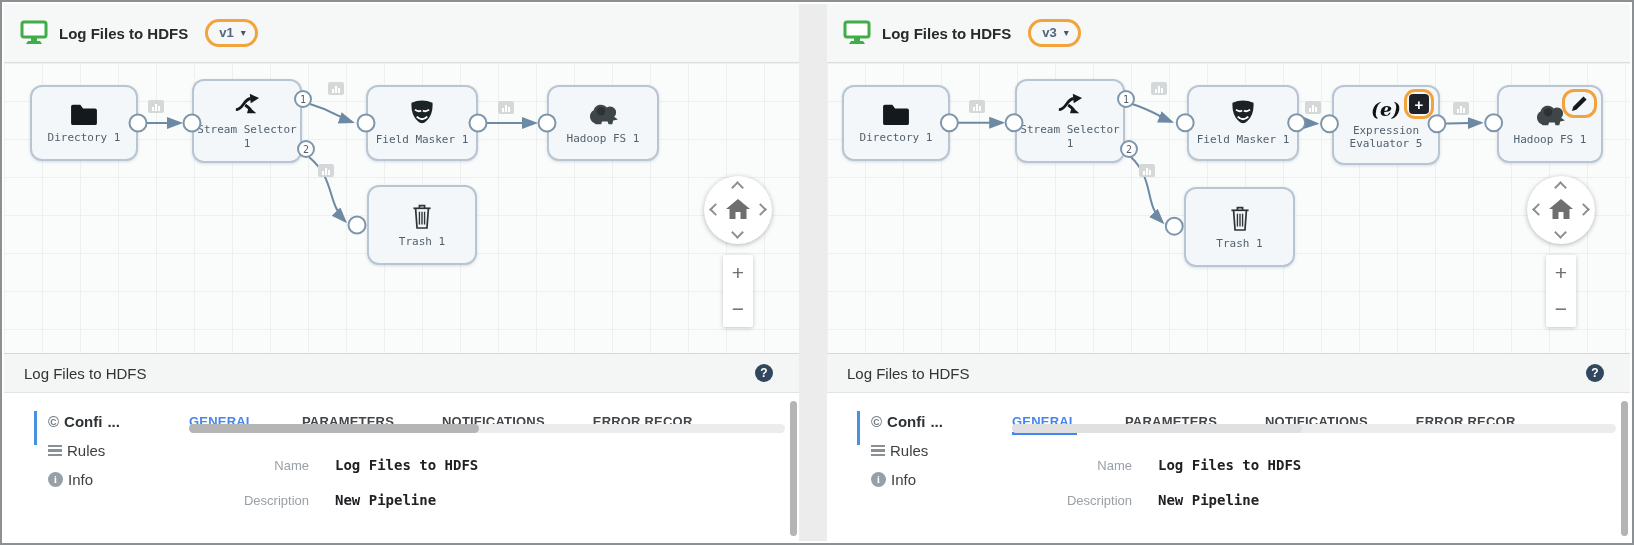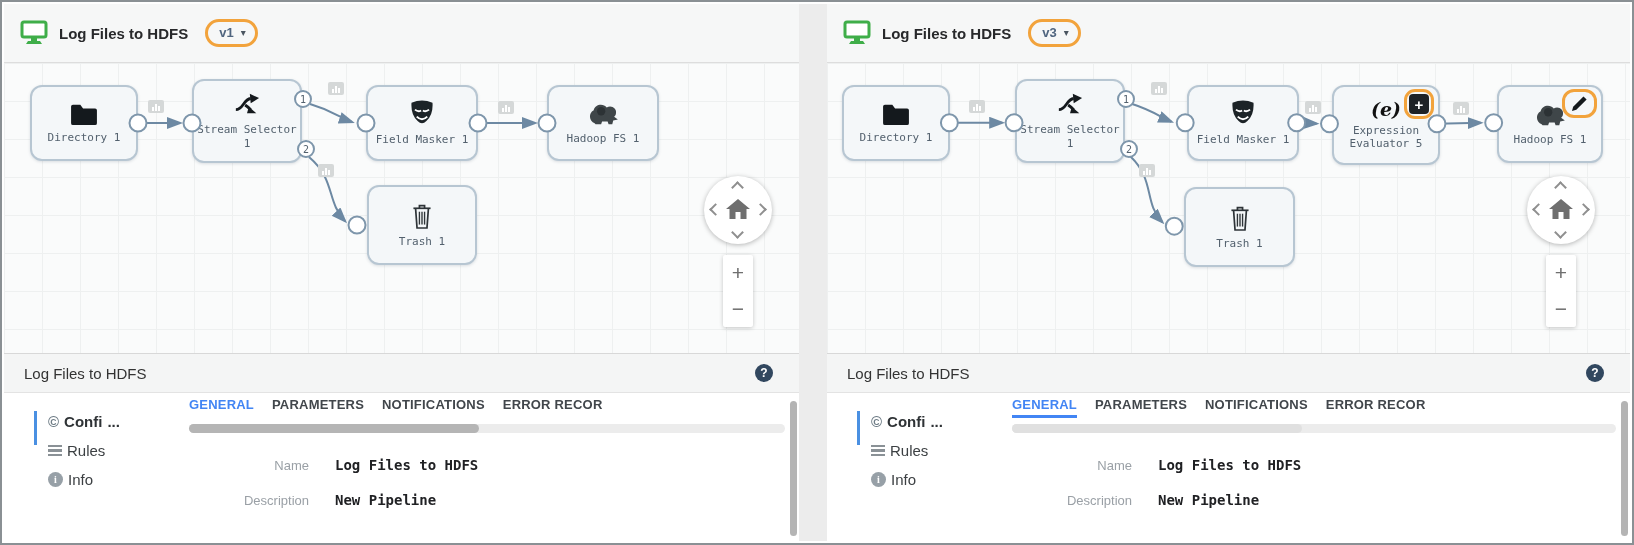--- a/index.html
+++ b/index.html
@@ -56,21 +56,21 @@
   .cfg{position:relative;flex:1;background:#fff;overflow:hidden;}
   .accent{position:absolute;left:30px;top:18px;width:3px;height:34px;background:#4a90e2;}
   .side{position:absolute;left:44px;top:20px;display:flex;flex-direction:column;gap:12px;}
   .side .item{display:flex;align-items:center;gap:5px;font-size:15px;color:#3c4043;cursor:pointer;}
   .side .item.first{font-weight:bold;color:#2f3336;}
   .cglyph{font-size:15px;color:#6f7d87;line-height:1;}
   .infoglyph{width:15px;height:15px;border-radius:50%;background:#97a0a7;color:#fff;font-size:10px;font-weight:bold;display:flex;align-items:center;justify-content:center;font-family:"Liberation Serif",serif;}
   .listico{display:inline-flex;flex-direction:column;gap:2px;}
   .listico i{display:block;width:14px;height:2.5px;background:#8a9196;}
 
-  .tabs{position:absolute;left:185px;right:6px;top:4px;display:flex;gap:18px;white-space:nowrap;overflow:hidden;}
+  .tabs{position:absolute;left:185px;right:6px;top:21px;display:flex;gap:48px;white-space:nowrap;overflow:hidden;}
   .tab{font-size:13px;font-weight:bold;letter-spacing:.2px;color:#41464b;cursor:pointer;}
   .tab.active{color:#4285f4;}
   .tab.active.u{border-bottom:3px solid #4285f4;padding-bottom:3px;}
   .htrack{position:absolute;left:185px;right:14px;top:31px;height:9px;background:#ececec;border-radius:5px;}
   .hthumb{height:9px;width:290px;background:#b5b5b5;border-radius:5px;cursor:pointer;}
   .hthumb.ghost{background:#e0e0e0;}
   .vthumb{position:absolute;right:2px;top:8px;bottom:5px;width:7px;background:#b4b4b4;border-radius:4px;cursor:pointer;}
 
   .form{position:absolute;left:185px;top:64px;right:30px;}
   .frow{display:flex;align-items:flex-end;margin-bottom:19px;}

